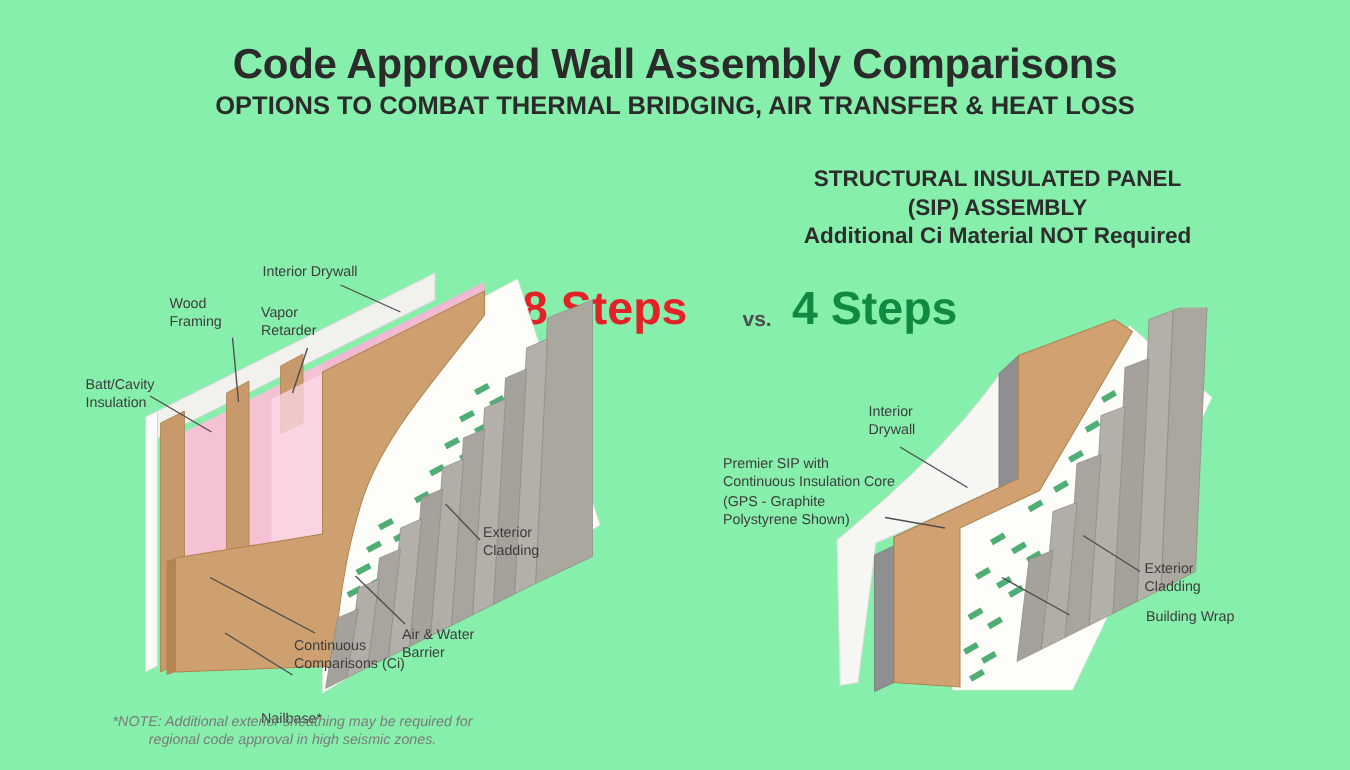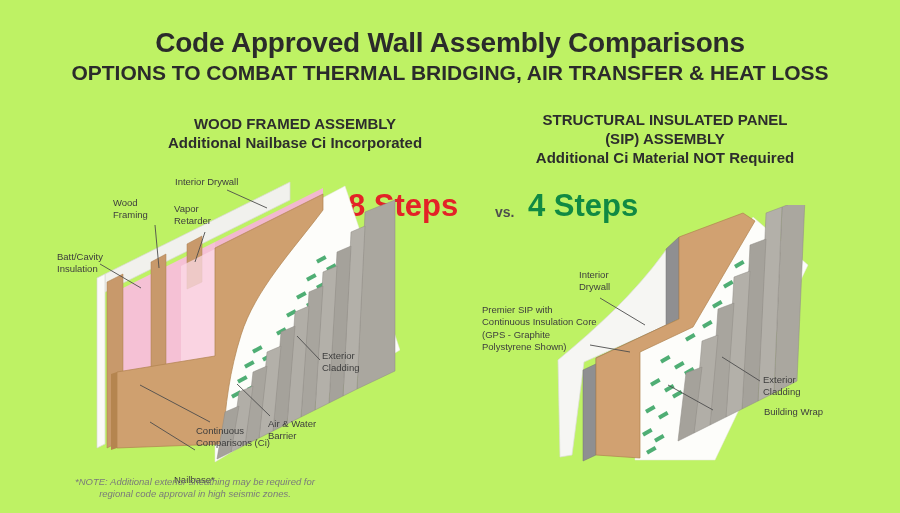--- a/index.html
+++ b/index.html
@@ -1,23 +1,23 @@
 <!DOCTYPE html>
 <html><head>
 <meta charset="utf-8">
 <style>
   html,body{margin:0;padding:0;background:#fff;}
   .canvas{
-    position:relative;width:900px;height:513px;background:#bef264;overflow:hidden;
+    position:relative;width:900px;height:513px;background:#86efac;overflow:hidden;
     font-family:"Liberation Sans", sans-serif;color:#2b2b2b;
   }
   .title{position:absolute;top:27px;left:0;width:900px;text-align:center;
     font-size:28px;font-weight:bold;letter-spacing:-0.2px;color:#2b2b2b;}
   .subtitle{position:absolute;top:61px;left:0;width:900px;text-align:center;
-    font-size:21px;font-weight:bold;color:#2b2b2b;}
+    font-size:17px;font-weight:bold;color:#2b2b2b;}
   .assembly-heading{position:absolute;font-size:15px;font-weight:bold;color:#2d2d2d;
     text-align:center;line-height:1.28;white-space:pre-line;}
   .heading-left{left:120px;top:114px;width:350px;}
   .heading-right{left:500px;top:110px;width:330px;}
   .steps{position:absolute;font-size:31px;font-weight:bold;line-height:1;}
   .steps-red{left:348px;top:190px;color:#e32227;}
   .steps-green{left:528px;top:190px;color:#108a43;}
   .steps-vs{position:absolute;left:495px;top:204px;font-size:14px;font-weight:bold;color:#4e4e4e;}
   .diagram{position:absolute;}
   .diagram-left{left:55px;top:160px;}
@@ -27,22 +27,20 @@
     font-size:9.5px;font-style:italic;color:#7a7a7a;line-height:1.3;white-space:pre-line;}
 </style>
 </head>
 <body>
 
 <div class="canvas">
 
   <div class="title">Code Approved Wall Assembly Comparisons</div>
   <div class="subtitle">OPTIONS TO COMBAT THERMAL BRIDGING, AIR TRANSFER &amp; HEAT LOSS</div>
 
-  <div class="assembly-heading heading-left">WOOD FRAMED ASSEMBLY
-Additional Nailbase Ci Incorporated</div>
   <div class="assembly-heading heading-right">STRUCTURAL INSULATED PANEL
 (SIP) ASSEMBLY
 Additional Ci Material NOT Required</div>
 
   <div class="steps steps-red">8 Steps</div>
   <div class="steps-vs">vs.</div>
   <div class="steps steps-green">4 Steps</div>
 
   <svg class="diagram diagram-left" width="345" height="315" viewBox="0 0 345 315">
 

